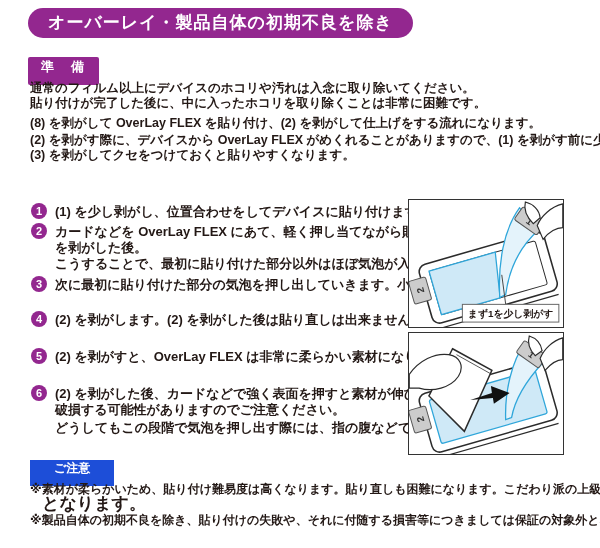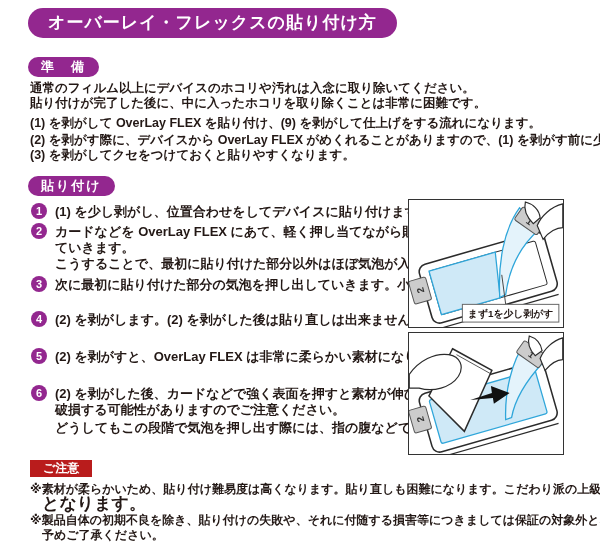--- a/index.html
+++ b/index.html
@@ -1,52 +1,51 @@
 <!DOCTYPE html>
 <html><head>
 <meta charset="utf-8">
 <style>
   html,body{margin:0;padding:0;background:#fff;}
   .page{position:relative;width:600px;height:548px;background:#fff;overflow:hidden;
         font-family:"Liberation Sans","DejaVu Sans",sans-serif;color:#231815;}
   .pill{position:absolute;background:#93278F;color:#fff;font-weight:bold;white-space:nowrap;}
   .title-pill{left:28px;top:8px;height:30px;line-height:30px;padding:0 20px;border-radius:16px;font-size:17px;letter-spacing:1px;}
-  .badge-sm{height:20px;line-height:20px;padding:0 13px;border-radius:10px;font-size:13px;letter-spacing:2px;}
+  .badge-sm{height:28px;line-height:20px;padding:0 13px;border-radius:2px;font-size:13px;letter-spacing:2px;}
   .line{position:absolute;white-space:nowrap;font-size:12.5px;font-weight:600;line-height:14px;}
   .stepline{position:absolute;white-space:nowrap;font-size:13px;font-weight:600;line-height:15px;}
   .stepnum{position:absolute;width:16px;height:16px;border-radius:50%;background:#93278F;color:#fff;
            font-size:11px;font-weight:bold;text-align:center;line-height:16px;}
   .figbox{position:absolute;width:156px;background:#fff;border:1.5px solid #333;box-sizing:border-box;}
-  .notice-badge{position:absolute;background:#b91c1c;color:#fff;font-weight:bold;font-size:12px;
-                height:17px;line-height:17px;padding:0 13px;white-space:nowrap;}
+  .notice-badge{position:absolute;background:#1d4ed8;color:#fff;font-weight:bold;font-size:12px;
+                height:26px;line-height:17px;padding:0 24px;white-space:nowrap;}
   svg{display:block;width:100%;height:100%;}
   svg text{font-family:"Liberation Sans","DejaVu Sans",sans-serif;}
 </style>
 </head>
 <body>
 
 <div class="page">
 
-  <div class="pill title-pill">オーバーレイ・フレックスの貼り付け方</div>
+  <div class="pill title-pill">オーバーレイ・製品自体の初期不良を除き</div>
 
   <div class="pill badge-sm" style="left:28px;top:57px">準　備</div>
   <div class="line" style="left:30px;top:96px">貼り付けが完了した後に、中に入ったホコリを取り除くことは非常に困難です。</div>
   <div class="line" style="left:30px;top:81px">通常のフィルム以上にデバイスのホコリや汚れは入念に取り除いてください。</div>
-  <div class="line" style="left:30px;top:116px">(1) を剥がして OverLay FLEX を貼り付け、(9) を剥がして仕上げをする流れになります。</div>
+  <div class="line" style="left:30px;top:116px">(8) を剥がして OverLay FLEX を貼り付け、(2) を剥がして仕上げをする流れになります。</div>
   <div class="line" style="left:30px;top:133px">(2) を剥がす際に、デバイスから OverLay FLEX がめくれることがありますので、(1) を剥がす前に少し</div>
   <div class="line" style="left:30px;top:148px">(3) を剥がしてクセをつけておくと貼りやすくなります。</div>
 
-  <div class="pill badge-sm" style="left:28px;top:176px">貼り付け</div>
 
   <div class="stepnum" style="left:31px;top:203px">1</div>
   <div class="stepline" style="left:55px;top:204px">(1) を少し剥がし、位置合わせをしてデバイスに貼り付けます。</div>
 
   <div class="stepnum" style="left:31px;top:223px">2</div>
   <div class="stepline" style="left:55px;top:224px">カードなどを OverLay FLEX にあて、軽く押し当てながら貼り付け</div>
-  <div class="stepline" style="left:55px;top:240px">ていきます。</div>
+  <div class="stepline" style="left:55px;top:240px">を剥がした後。</div>
   <div class="stepline" style="left:55px;top:256px">こうすることで、最初に貼り付けた部分以外はほぼ気泡が入りません。</div>
 
   <div class="stepnum" style="left:31px;top:276px">3</div>
   <div class="stepline" style="left:55px;top:277px">次に最初に貼り付けた部分の気泡を押し出していきます。小さな気泡</div>
 
   <div class="stepnum" style="left:31px;top:311px">4</div>
   <div class="stepline" style="left:55px;top:312px">(2) を剥がします。(2) を剥がした後は貼り直しは出来ませんので、ご</div>
 
   <div class="stepnum" style="left:31px;top:348px">5</div>
   <div class="stepline" style="left:55px;top:349px">(2) を剥がすと、OverLay FLEX は非常に柔らかい素材になります。</div>
@@ -120,15 +119,14 @@
         <rect x="2" y="76" width="18" height="24" rx="2" fill="#cccccc" stroke="#555" stroke-width="1"></rect>
         <text transform="rotate(-90 11 88)" x="11" y="92" text-anchor="middle" font-size="10" font-weight="bold" fill="#333">2</text>
       </g>
     </svg>
   </div>
 
   <div class="notice-badge" style="left:30px;top:460px">ご注意</div>
   <div class="line" style="left:30px;top:482px;font-size:12px">※素材が柔らかいため、貼り付け難易度は高くなります。貼り直しも困難になります。こだわり派の上級者向け商品</div>
   <div class="line" style="left:42px;top:497px;font-size:17px">となります。</div>
   <div class="line" style="left:30px;top:513px;font-size:12px">※製品自体の初期不良を除き、貼り付けの失敗や、それに付随する損害等につきましては保証の対象外となります。</div>
-  <div class="line" style="left:42px;top:528px;font-size:12px">予めご了承ください。</div>
 
 </div>
 
 </body></html>

